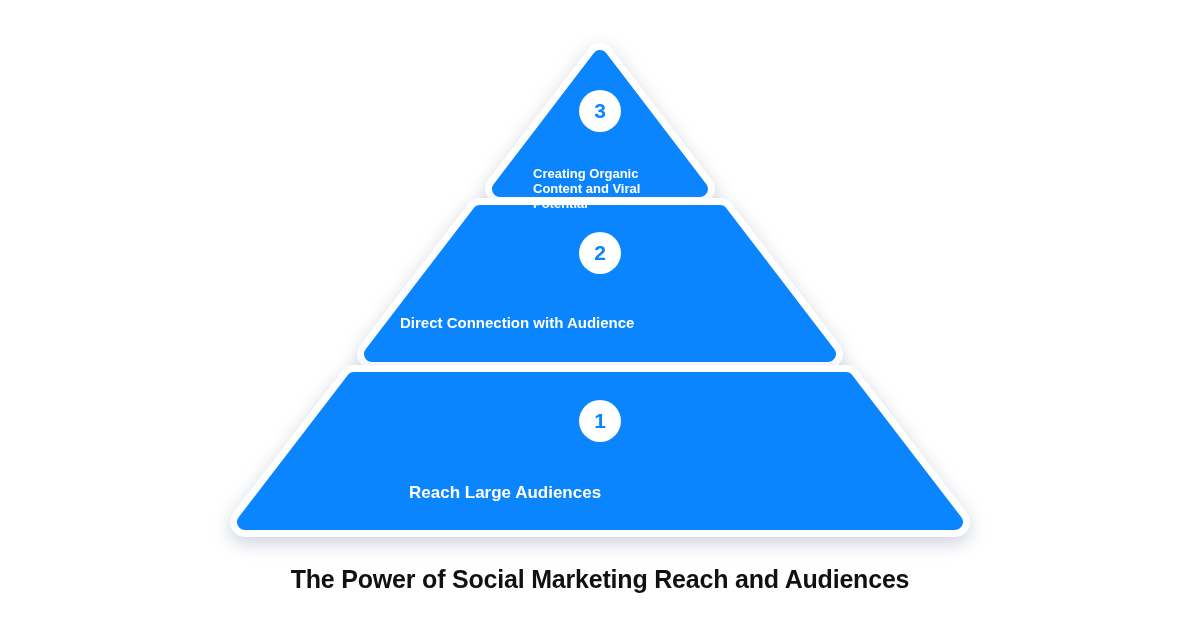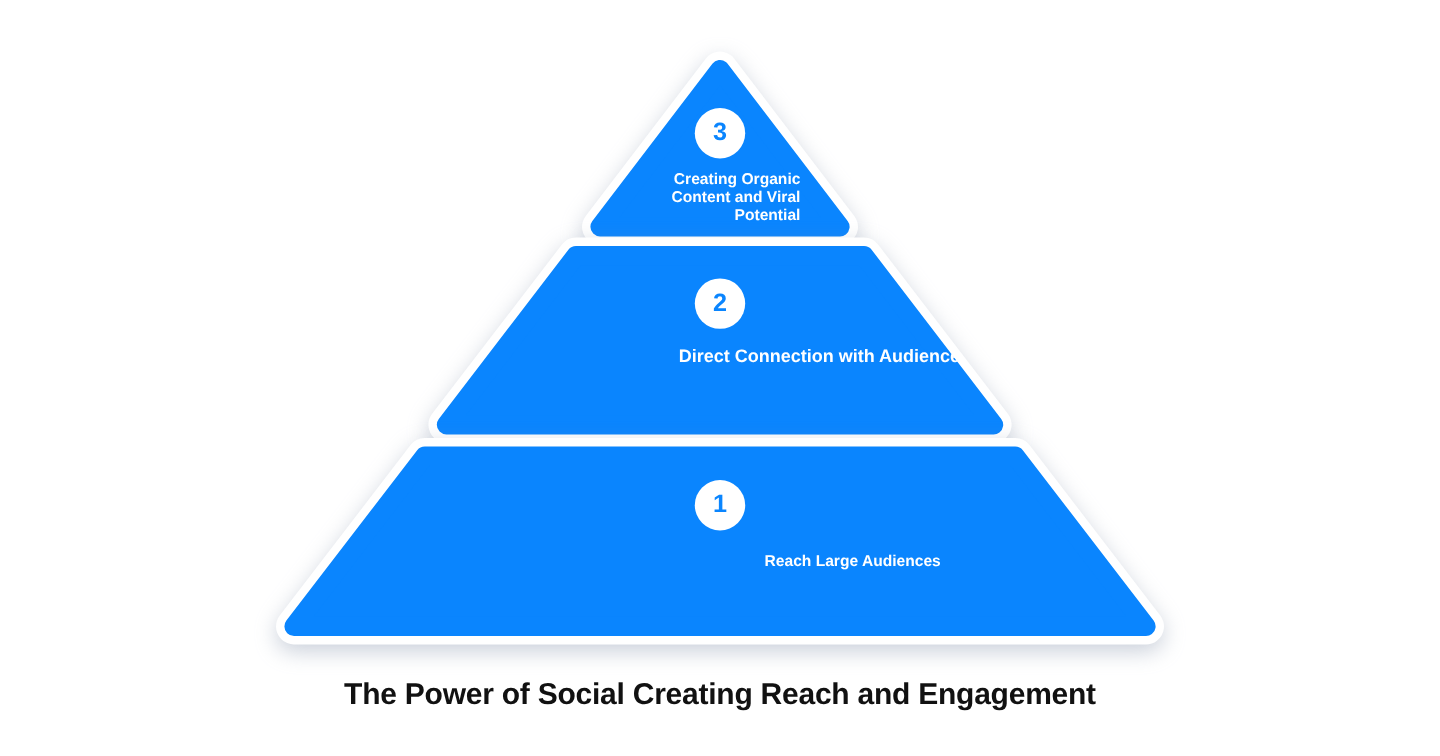--- a/index.html
+++ b/index.html
@@ -56,41 +56,42 @@
     justify-content: center;
   }
   .badge-3 { left: 579px; top: 90px; }
   .badge-2 { left: 579px; top: 232px; }
   .badge-1 { left: 579px; top: 400px; }
 
   .tier-label {
     position: absolute;
     color: var(--text-on-blue);
     font-weight: 700;
-    text-align: right;
+    text-align: left;
+    margin-top: 25px;
   }
   .label-3 {
     left: 533px;
     top: 141px;
     width: 134px;
     font-size: 13px;
     line-height: 15px;
   }
   .label-2 {
     left: 400px;
     top: 289px;
     width: 400px;
     font-size: 15px;
     line-height: 18px;
   }
   .label-1 {
-    left: 384px;
+    left: 409px;
     top: 459px;
     width: 400px;
-    font-size: 13px;
+    font-size: 17px;
     line-height: 18px;
   }
 
   .chart-title {
     position: absolute;
     left: 0;
     top: 564px;
     width: 1200px;
     text-align: center;
     color: var(--title-color);
@@ -128,15 +129,15 @@
   <div class="badge badge-2">
     <span>2</span>
   </div>
   <div class="tier-label label-2">Direct Connection with Audience</div>
 
   <div class="badge badge-1">
     <span>1</span>
   </div>
   <div class="tier-label label-1">Reach Large Audiences</div>
 
-  <h1 class="chart-title">The Power of Social Creating Reach and Engagement</h1>
+  <h1 class="chart-title">The Power of Social Marketing Reach and Audiences</h1>
 
 </div>
 
 </body></html>

